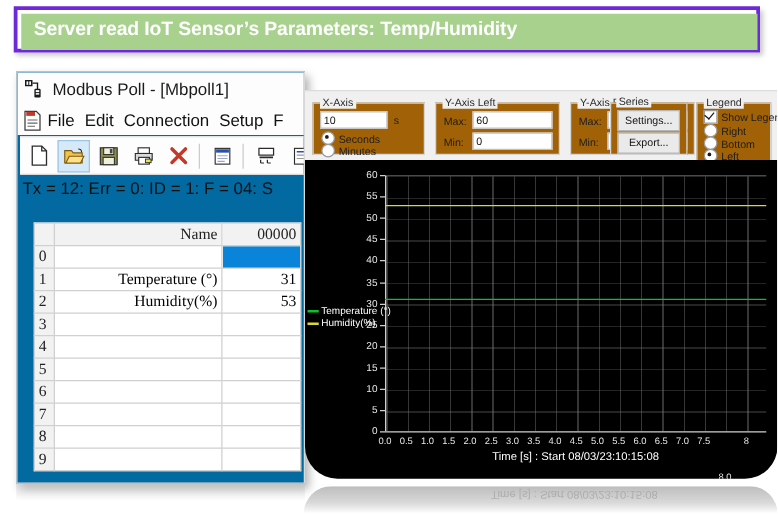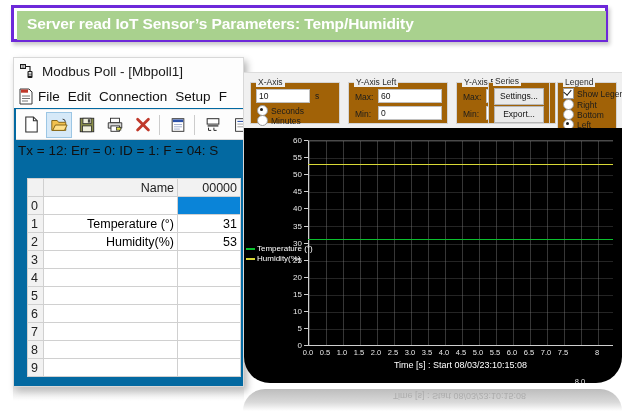--- a/index.html
+++ b/index.html
@@ -139,20 +139,21 @@
 
   
   .grid {
     position: absolute;
     left: 13px; top: 120px;
     width: 213px;
     border-collapse: collapse;
     table-layout: fixed;
     font-size: 12.5px;
     background: #ffffff;
+    font-family: Liberation Serif, serif;
   }
   .grid td, .grid th {
     border: 1px solid #d0d0d0;
     height: 18px;
     padding: 0 3px;
     box-sizing: border-box;
     font-weight: normal;
     overflow: hidden;
     white-space: nowrap;
   }

